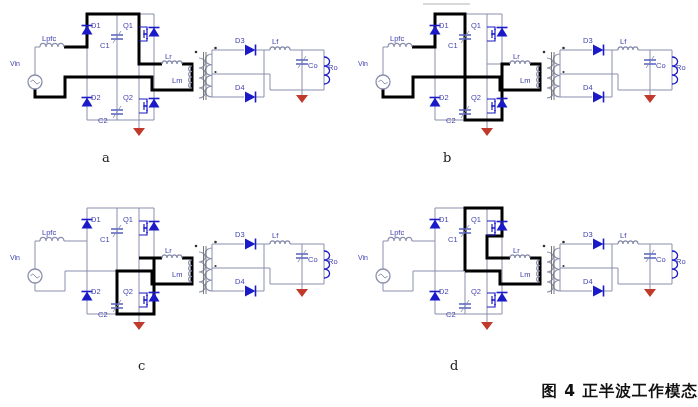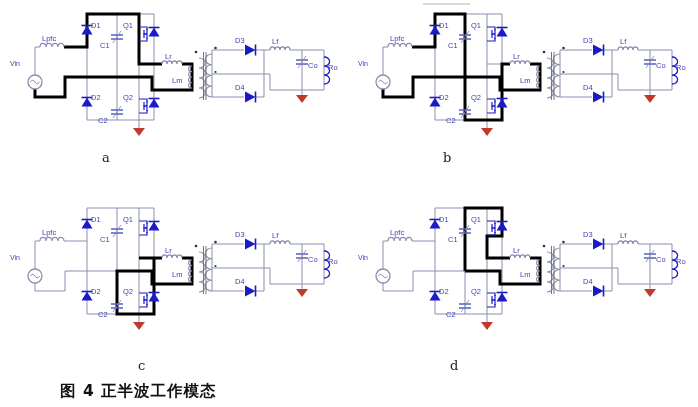--- a/index.html
+++ b/index.html
@@ -1,21 +1,21 @@
 <!DOCTYPE html>
 <html><head>
 <meta charset="utf-8">
 <style>
   html,body{margin:0;padding:0;background:#ffffff;}
   #page{position:relative;width:698px;height:407px;background:#ffffff;overflow:hidden;
         font-family:"Liberation Sans",sans-serif;}
   .subfig{position:absolute;width:345px;height:190px;}
   .subfig svg{display:block;}
   .sublabel{position:absolute;font-family:"DejaVu Serif",serif;font-size:13px;color:#222;}
-  #caption{position:absolute;left:60px;right:0;top:381px;text-align:left;
+  #caption{position:absolute;left:60px;right:0;top:381px;text-align:right;
            font-size:15.5px;font-weight:bold;color:#111;
            font-family:"DejaVu Sans",sans-serif;letter-spacing:1px;}
 </style>
 </head>
 <body>
 
 <div id="page">
   <div class="subfig" id="sf0" style="left:2px;top:2px;">
     <svg id="svg0" width="345" height="158" viewBox="0 0 345 158">
         <g>

